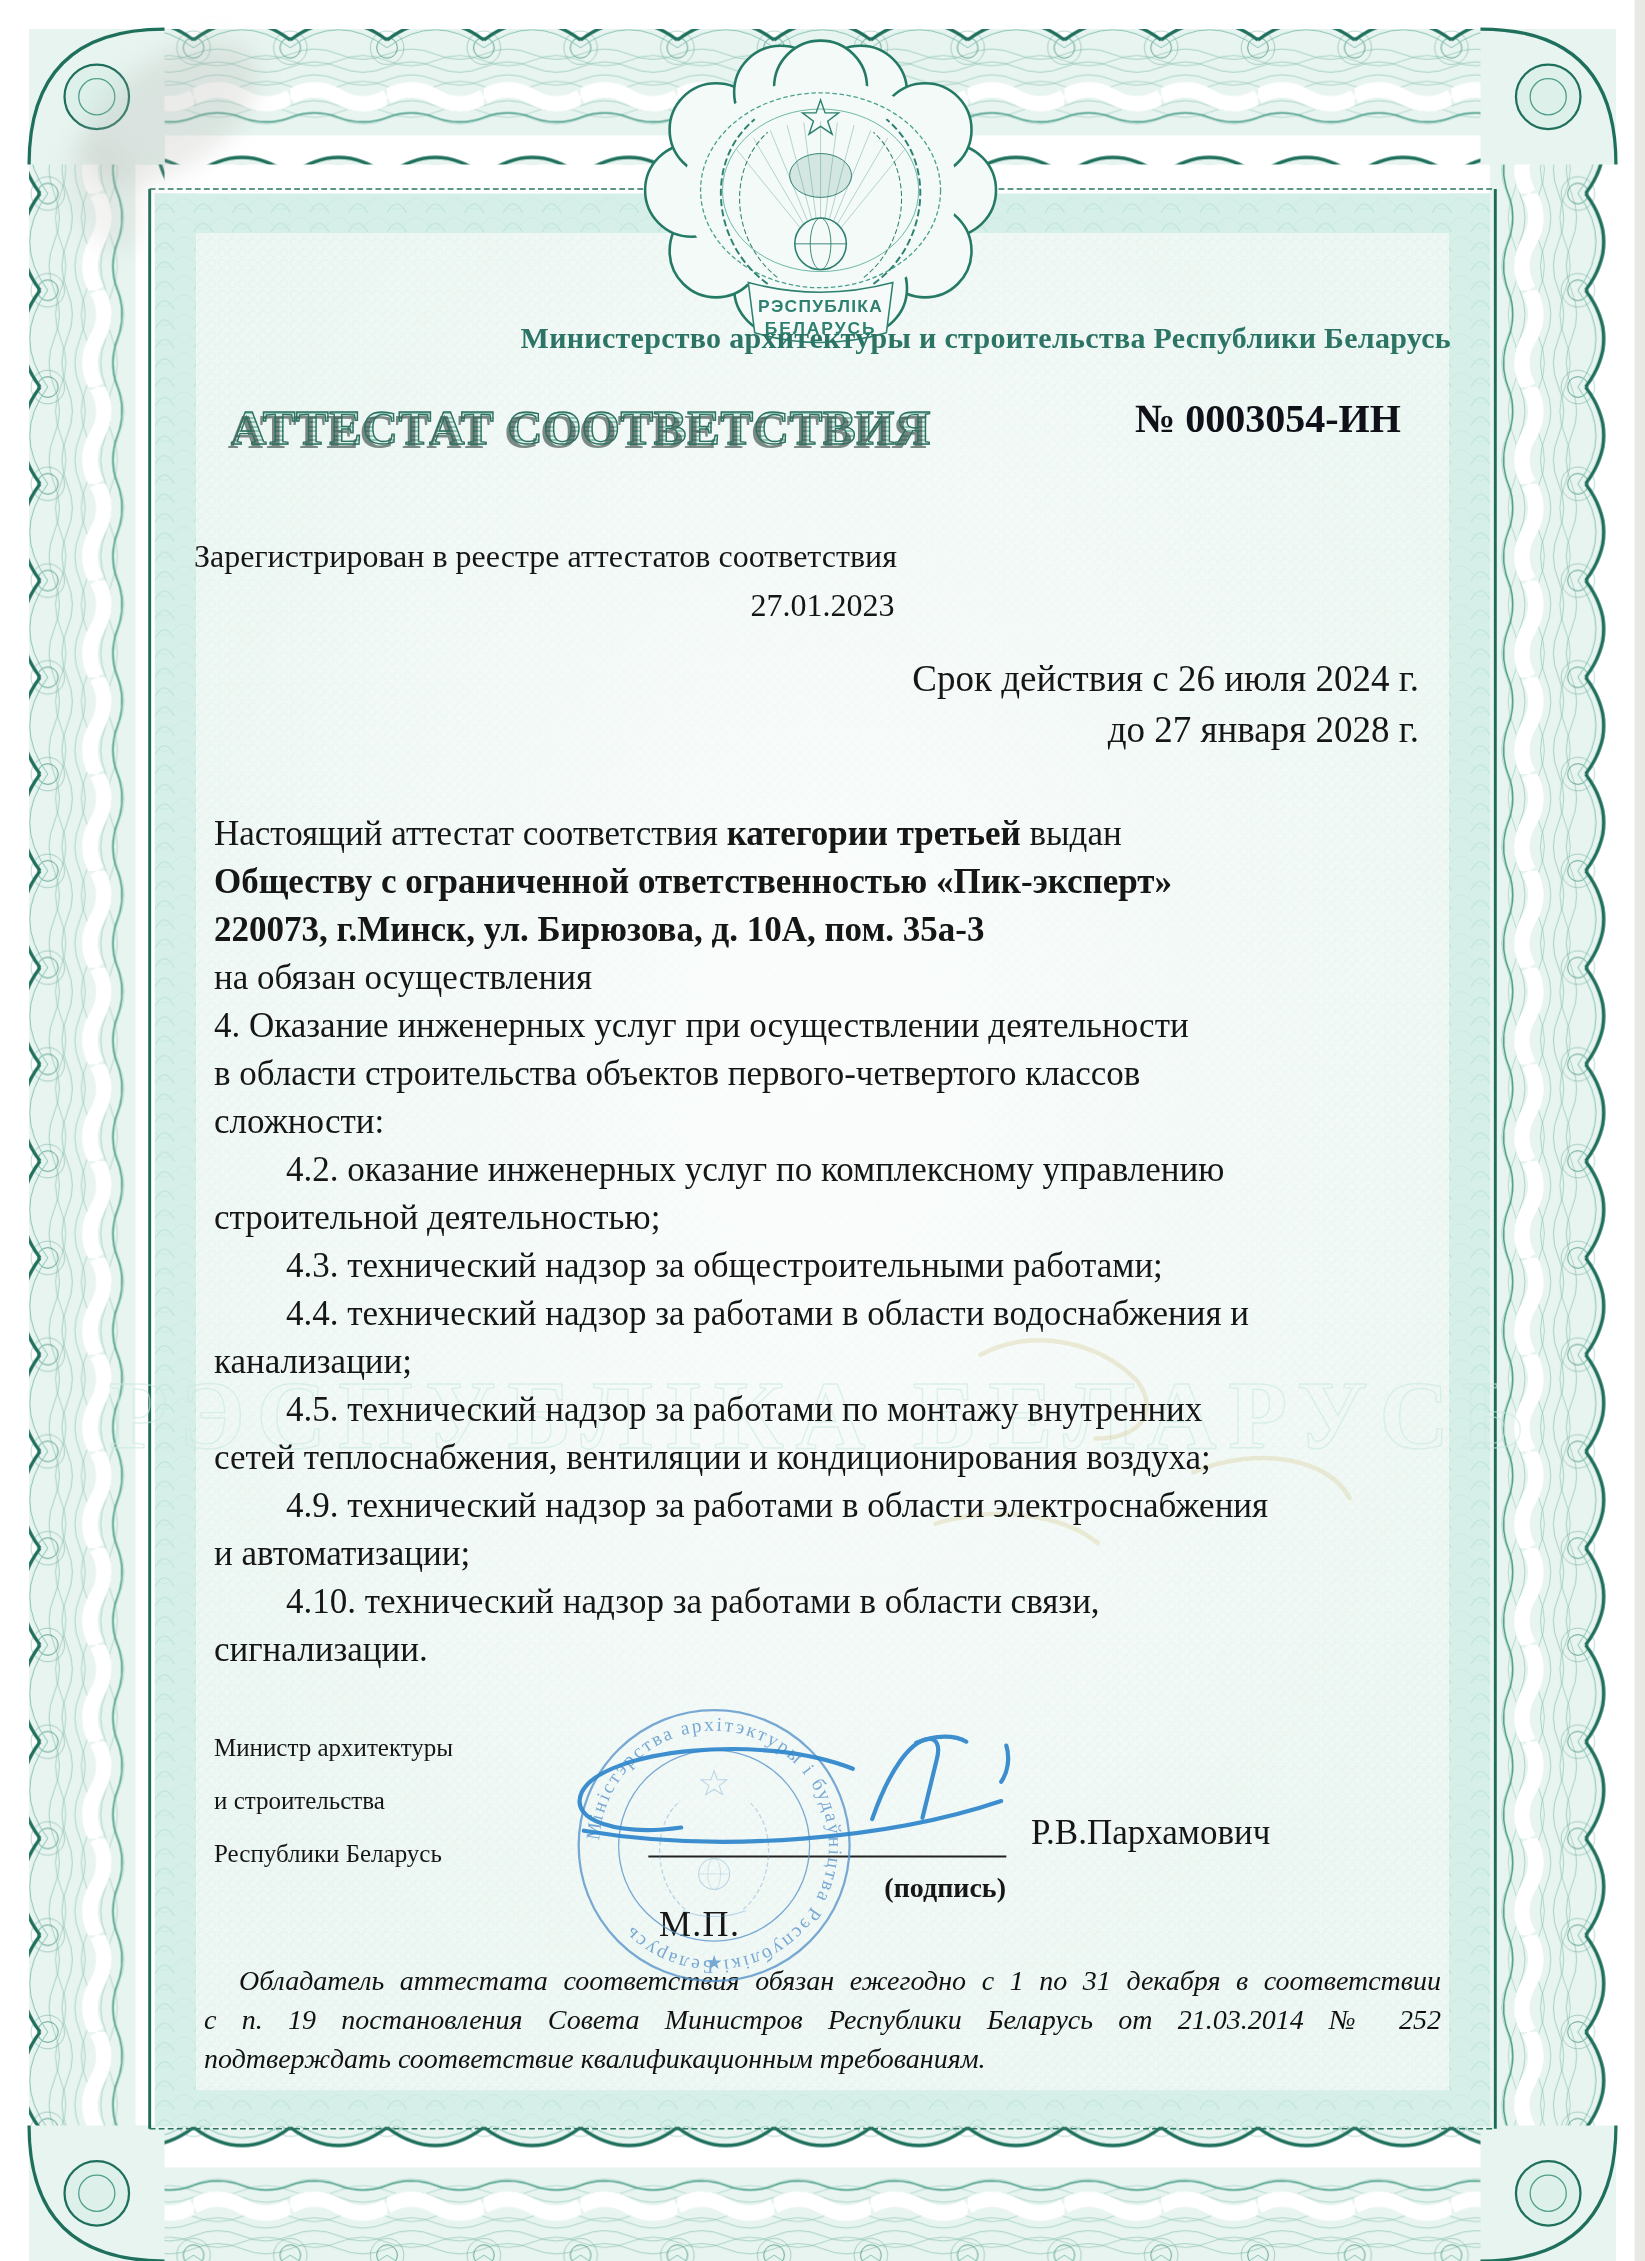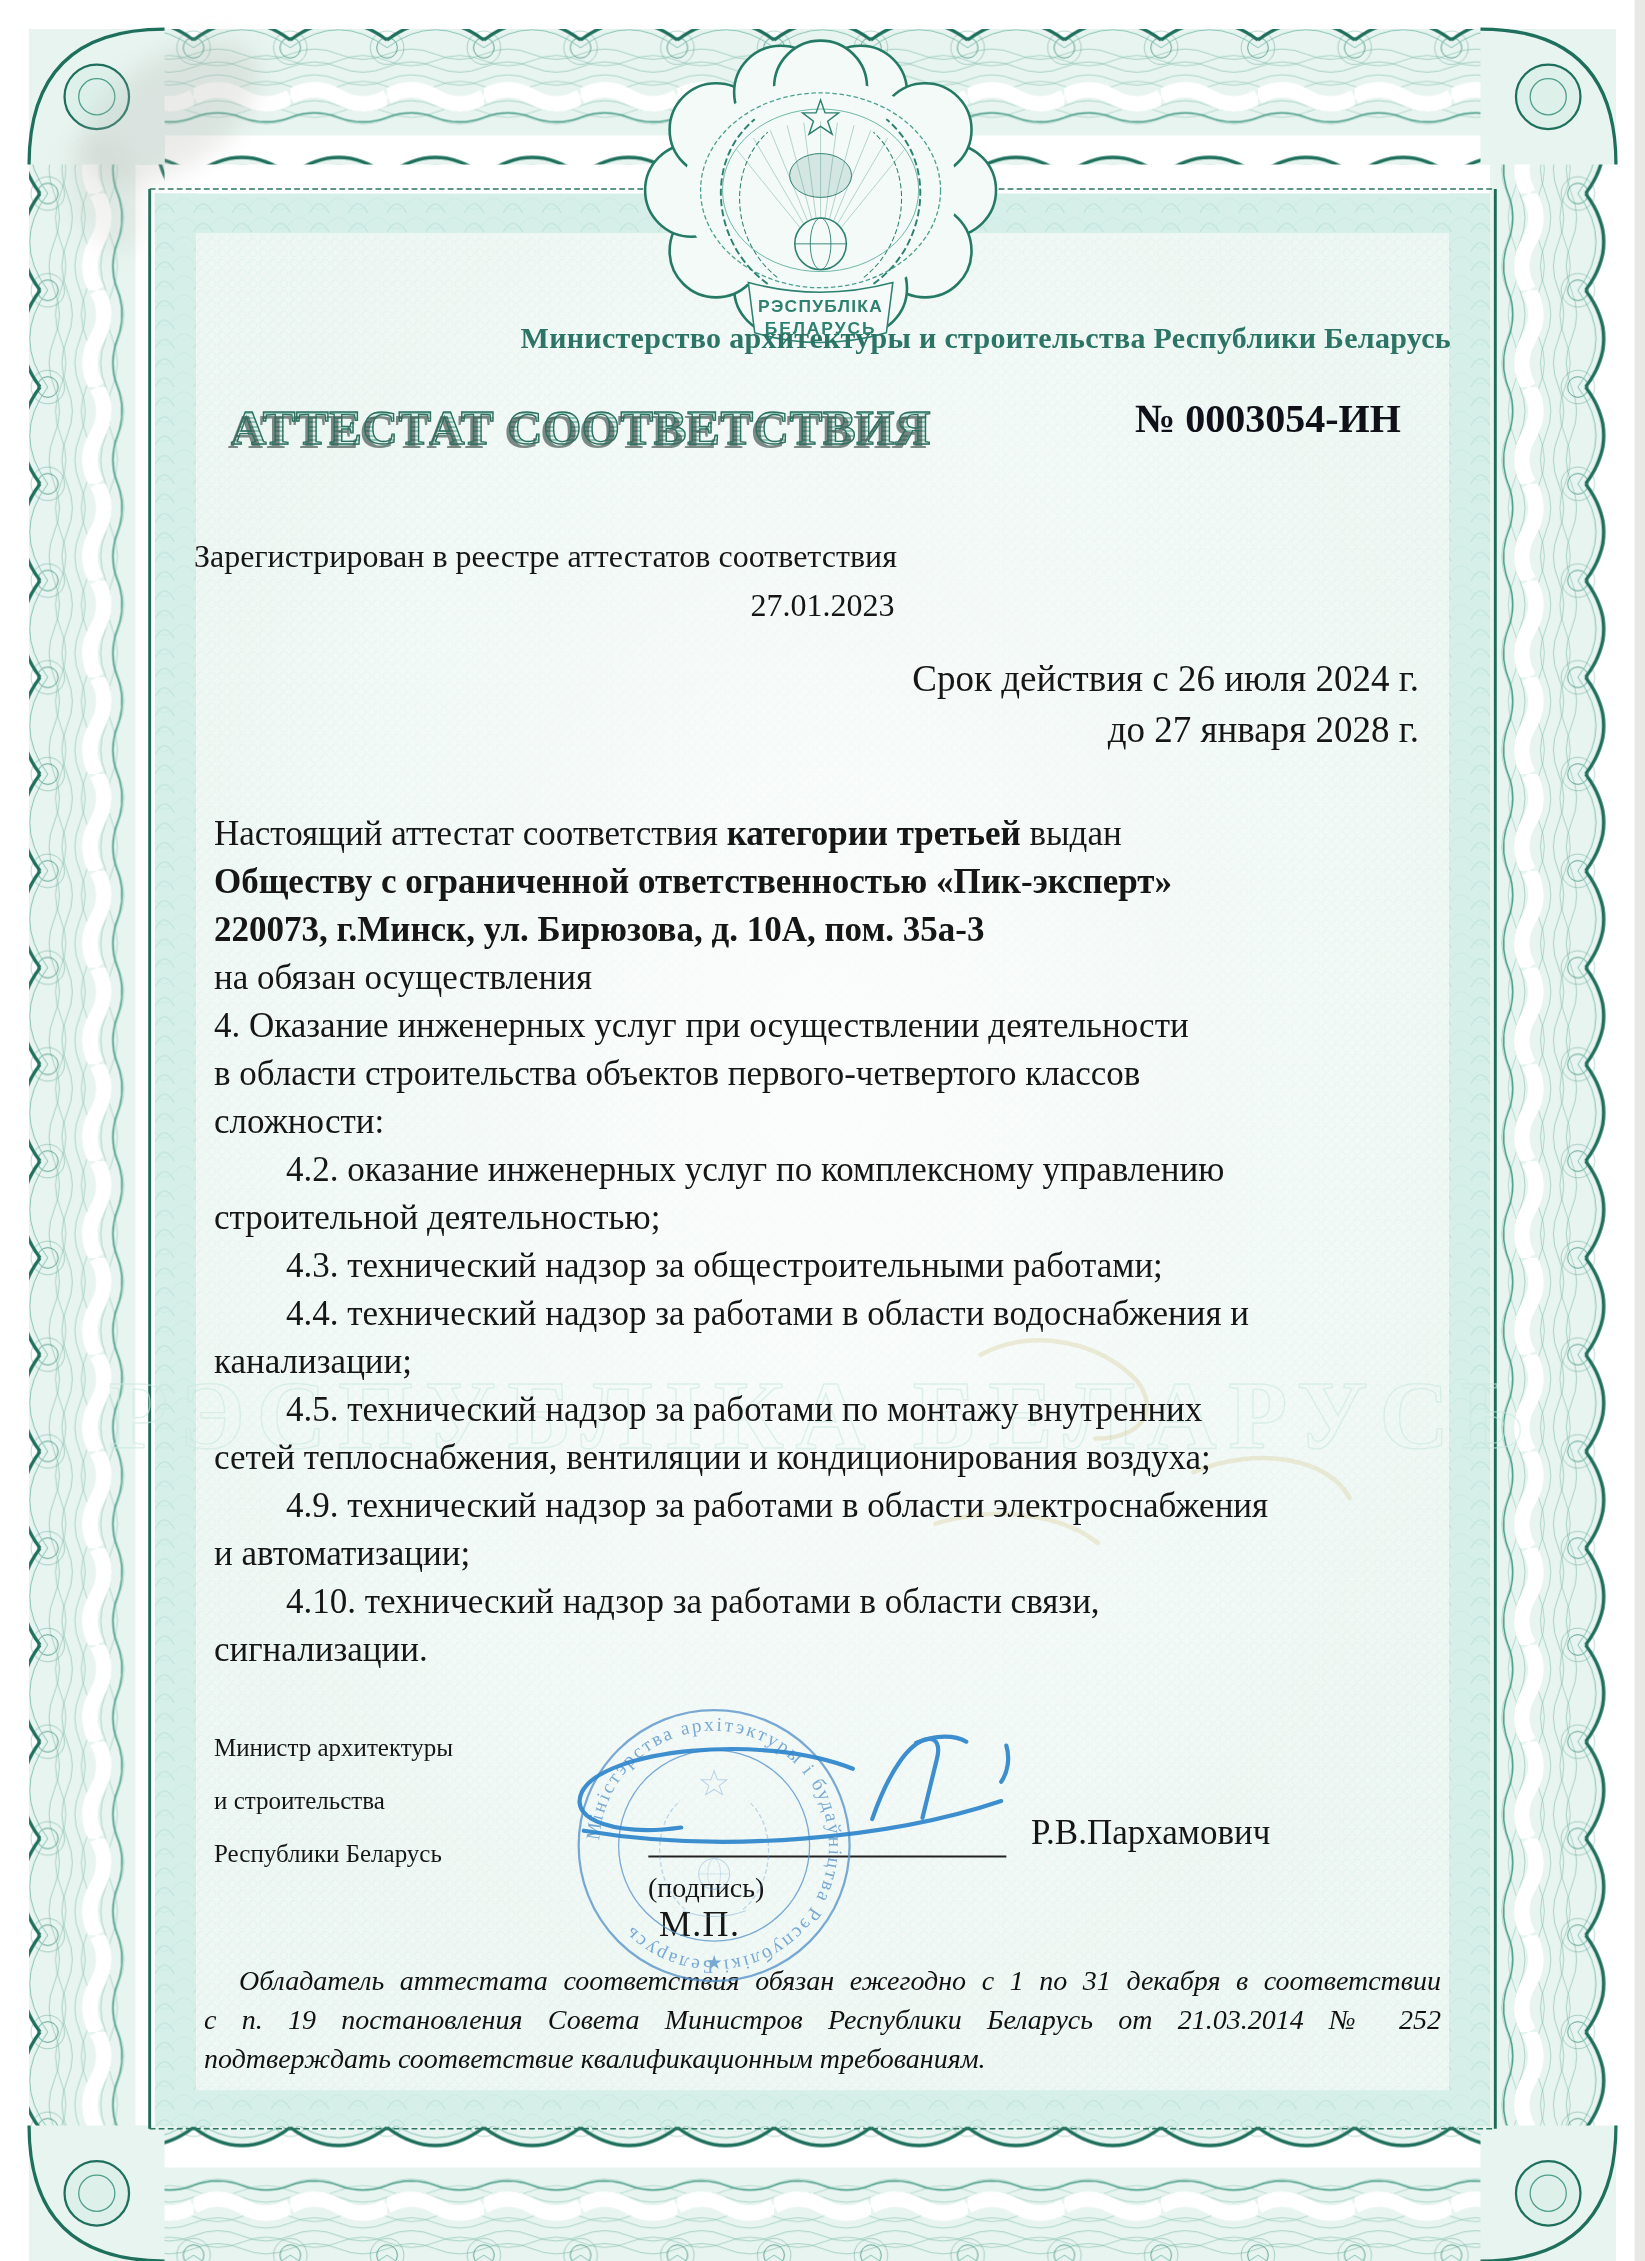--- a/index.html
+++ b/index.html
@@ -17,21 +17,21 @@
   .reg-line{left:194px;right:194px;top:538px;text-align:left;font-size:32px;}
   .reg-date{left:194px;right:194px;top:587px;text-align:center;font-size:32px;}
   .validity{position:absolute;right:226px;font-size:37px;white-space:nowrap;z-index:2;color:#161616;}
   .v1{top:657px;} .v2{top:708px;}
   .body-block{left:214px;right:205px;top:810px;font-size:35px;line-height:48px;}
   .bline{white-space:nowrap;}
   .ind{padding-left:72px;}
   .b{font-weight:bold;}
   .minister{left:214px;top:1721px;font-size:25px;line-height:53px;}
   .sig-name{left:1031px;top:1813px;font-size:35px;white-space:nowrap;}
-  .sig-caption{left:648px;width:358px;top:1872px;text-align:left;font-size:28px;}
+  .sig-caption{left:648px;width:358px;top:1872px;text-align:right;font-size:28px;font-weight:bold;}
   .seal-mark{left:659px;top:1903px;font-size:36px;letter-spacing:1.3px;}
   .footer{left:204px;width:1237px;top:1961px;font-size:28px;font-style:italic;line-height:39px;color:#111;}
   .footer .f1{text-indent:35px;text-align:justify;text-align-last:justify;}
   .footer .f2{text-align:justify;text-align-last:justify;}
   .footer .f3{text-align:left;}
 </style>
 </head>
 <body>
 
 <div id="page">

